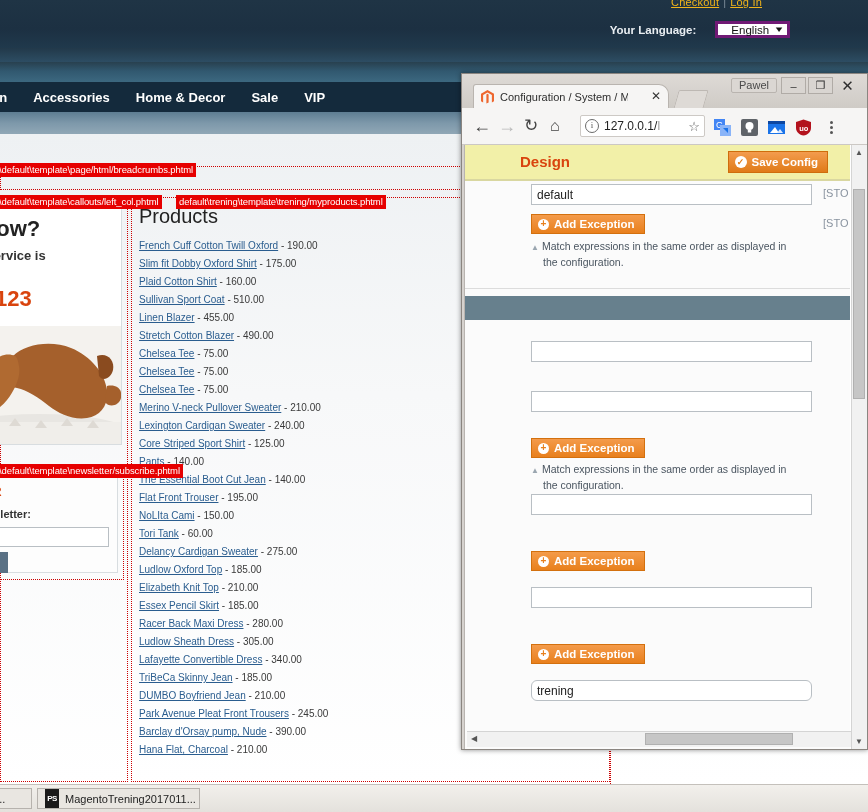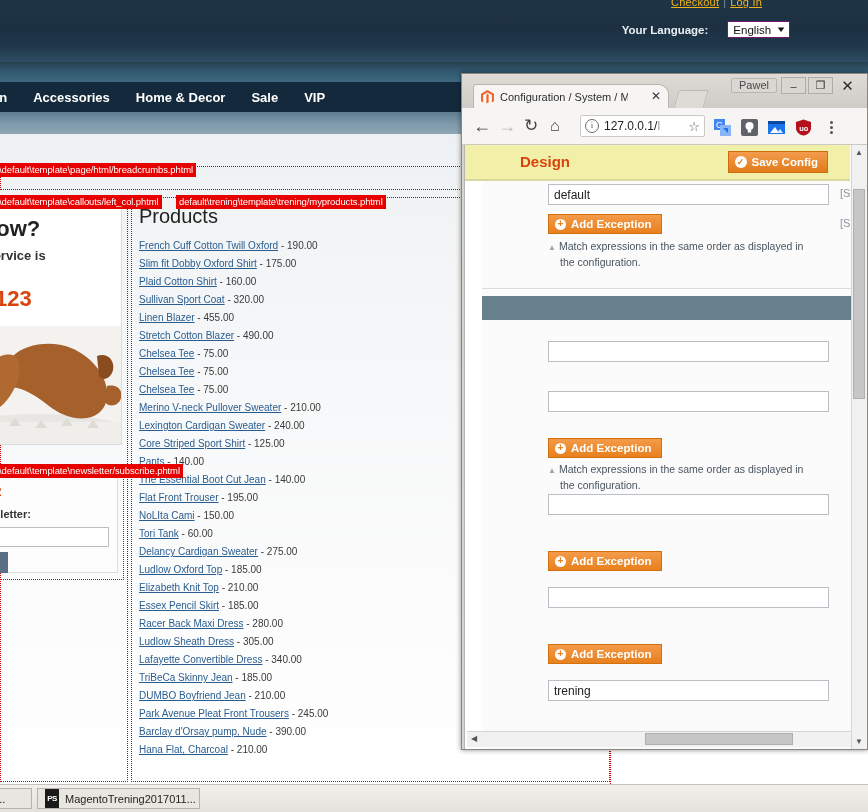--- a/index.html
+++ b/index.html
@@ -13,23 +13,23 @@
 
   .sf-topstrip{position:absolute;left:0;top:0;width:868px;height:48px;
     background:linear-gradient(180deg,#1f3445 0%,#1c3042 60%,#20394c 100%);}
   .sf-topstrip2{position:absolute;left:0;top:48px;width:868px;height:14px;
     background:linear-gradient(180deg,#22394a 0%,#2d4d63 100%);}
   .sf-hdr-links{position:absolute;right:106px;top:-4px;font-size:11px;color:#f0b41a;
     text-decoration:underline;letter-spacing:.2px;}
   .sf-hdr-links .sep{color:#7e8d99;text-decoration:none;padding:0 4px;display:inline-block;}
   .sf-lang-wrap{position:absolute;right:78px;top:21px;display:flex;align-items:center;gap:19px;}
   .sf-lang-label{font-size:11.5px;color:#e9eef2;font-weight:bold;}
-  .sf-lang-select{background:#fff;border:1px solid #701a75;height:17px;min-width:58px;
+  .sf-lang-select{background:#fff;border:3px solid #701a75;height:17px;min-width:58px;
     font-size:11.5px;color:#111;display:flex;align-items:center;
-    justify-content:space-between;padding:0 4px 0 5px;box-sizing:border-box;}
+    justify-content:space-between;padding:0 4px 0 13px;box-sizing:border-box;}
   .sf-lang-select .cv{font-size:8px;transform:scaleX(1.4);margin-left:6px;}
 
   .sf-gradband{position:absolute;left:0;top:62px;width:868px;height:20px;
     background:linear-gradient(180deg,#28404f 0%,#31586f 45%,#3c6880 100%);}
   .sf-nav{position:absolute;left:0;top:82px;width:868px;height:30px;background:#142a3c;}
   .sf-nav ul{margin:0;padding:0;list-style:none;display:flex;align-items:center;height:30px;}
   .sf-nav li{color:#ffffff;font-size:13px;font-weight:bold;padding:0 13px;white-space:nowrap;
     font-family:"Liberation Sans",sans-serif;}
   .sf-nav li:first-child{padding-left:0;margin-left:-8px;}
   .sf-navband{position:absolute;left:0;top:112px;width:868px;height:22px;
@@ -130,21 +130,21 @@
     border-left:1px solid #b8b4b0;}
   .mg-header{position:absolute;left:0;top:0;width:385px;height:34px;
     background:#f2f0a8;border-bottom:2px solid #d9d7a0;}
   .mg-header-title{position:absolute;left:55px;top:8px;font-size:15px;font-weight:bold;color:#d9440e;}
   .mg-save{position:absolute;right:22px;top:6px;height:22px;background:linear-gradient(180deg,#f39c4e 0%,#e07b18 100%);
     border:1px solid #cf6d0c;display:flex;align-items:center;gap:5px;padding:0 9px 0 6px;
     color:#fff;font-size:11.5px;font-weight:bold;box-sizing:border-box;}
   .check-badge{width:12px;height:12px;border-radius:50%;background:#fff;color:#e07b18;
     font-size:9px;line-height:12px;text-align:center;font-weight:bold;flex:0 0 auto;}
 
-  .mg-body{position:absolute;left:17px;top:36px;width:385px;height:568px;background:#fbfbfb;overflow:hidden;}
+  .mg-body{position:absolute;left:0;top:36px;width:385px;height:568px;background:#fbfbfb;overflow:hidden;}
   .mg-field{position:absolute;height:21px;background:#fff;border:1px solid #b9bfc4;box-sizing:border-box;
     font-size:12px;color:#222;padding:2px 5px;line-height:16px;left:66px;width:281px;}
   .mg-addbtn{position:absolute;left:66px;height:20px;background:linear-gradient(180deg,#f49b4a 0%,#e8801d 100%);
     border:1px solid #d3700e;display:flex;align-items:center;gap:5px;padding:0 9px 0 6px;
     color:#fff;font-size:11.5px;font-weight:bold;box-sizing:border-box;}
   .plus-badge{width:11px;height:11px;border-radius:50%;background:#fff;color:#e8801d;font-size:10px;
     line-height:10px;text-align:center;font-weight:bold;flex:0 0 auto;}
   .mg-note{position:absolute;left:66px;width:290px;font-size:10.5px;color:#4a5560;line-height:14px;}
   .mg-note .tri{color:#9aa6b0;font-size:8px;margin-right:3px;}
   .mg-note .l2{display:block;margin-left:12px;}
@@ -255,21 +255,21 @@
   </div>
   <div class="news-input"></div>
   <div class="news-btn">e</div>
 
   <div class="prod-col">
     <div class="prod-title">Products</div>
     <ul class="prod-list" id="product-list">
         <li><a>French Cuff Cotton Twill Oxford</a><span> - 190.00</span></li>
         <li><a>Slim fit Dobby Oxford Shirt</a><span> - 175.00</span></li>
         <li><a>Plaid Cotton Shirt</a><span> - 160.00</span></li>
-        <li><a>Sullivan Sport Coat</a><span> - 320.00</span></li>
+        <li><a>Sullivan Sport Coat</a><span> - 510.00</span></li>
         <li><a>Linen Blazer</a><span> - 455.00</span></li>
         <li><a>Stretch Cotton Blazer</a><span> - 490.00</span></li>
         <li><a>Chelsea Tee</a><span> - 75.00</span></li>
         <li><a>Chelsea Tee</a><span> - 75.00</span></li>
         <li><a>Chelsea Tee</a><span> - 75.00</span></li>
         <li><a>Merino V-neck Pullover Sweater</a><span> - 210.00</span></li>
         <li><a>Lexington Cardigan Sweater</a><span> - 240.00</span></li>
         <li><a>Core Striped Sport Shirt</a><span> - 125.00</span></li>
         <li><a>Pants</a><span> - 140.00</span></li>
         <li><a>The Essential Boot Cut Jean</a><span> - 140.00</span></li>
@@ -398,21 +398,21 @@
         <span>Add Exception</span>
       </div>
 
       <div class="mg-field" style="top:406px;"></div>
 
       <div class="mg-addbtn" style="top:463px;">
         <span class="plus-badge">+</span>
         <span>Add Exception</span>
       </div>
 
-      <div class="mg-field" style="top:499px;">trening</div>
+      <div class="mg-field" style="top:499px;border-radius:6px;">trening</div>
     </div>
 
     <div class="hscroll">
       <span class="ar hs-l">◀</span>
       <div class="thumb"></div>
       <span class="ar hs-r">▶</span>
     </div>
   </div>
 
   <div class="vscroll">

